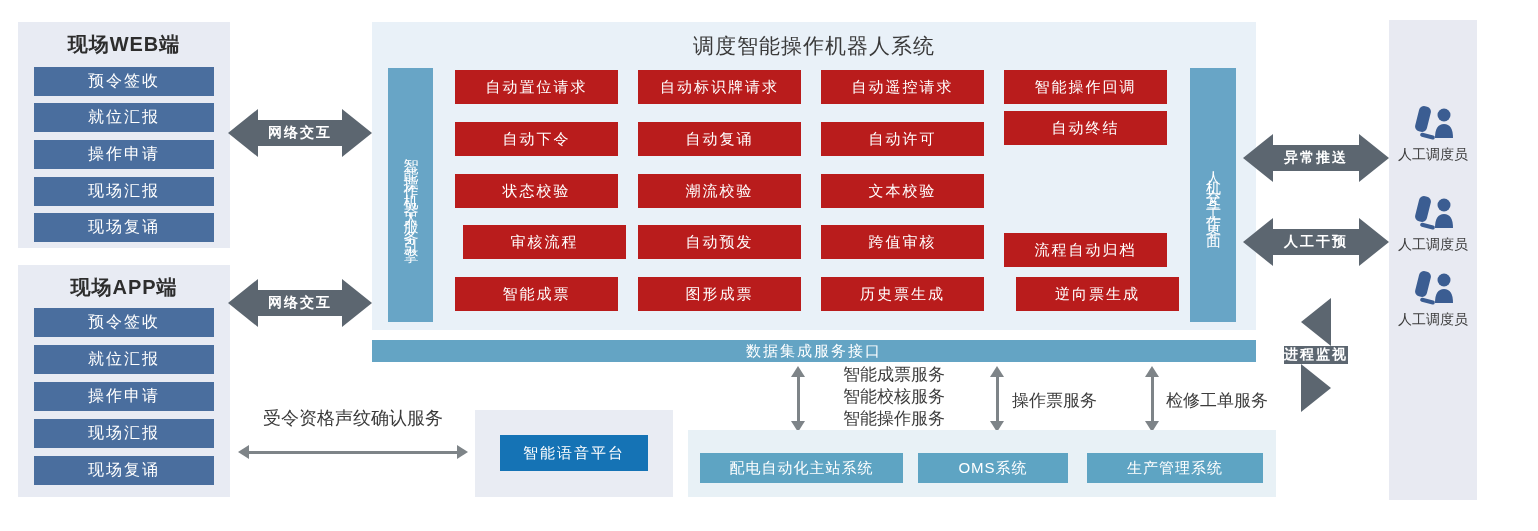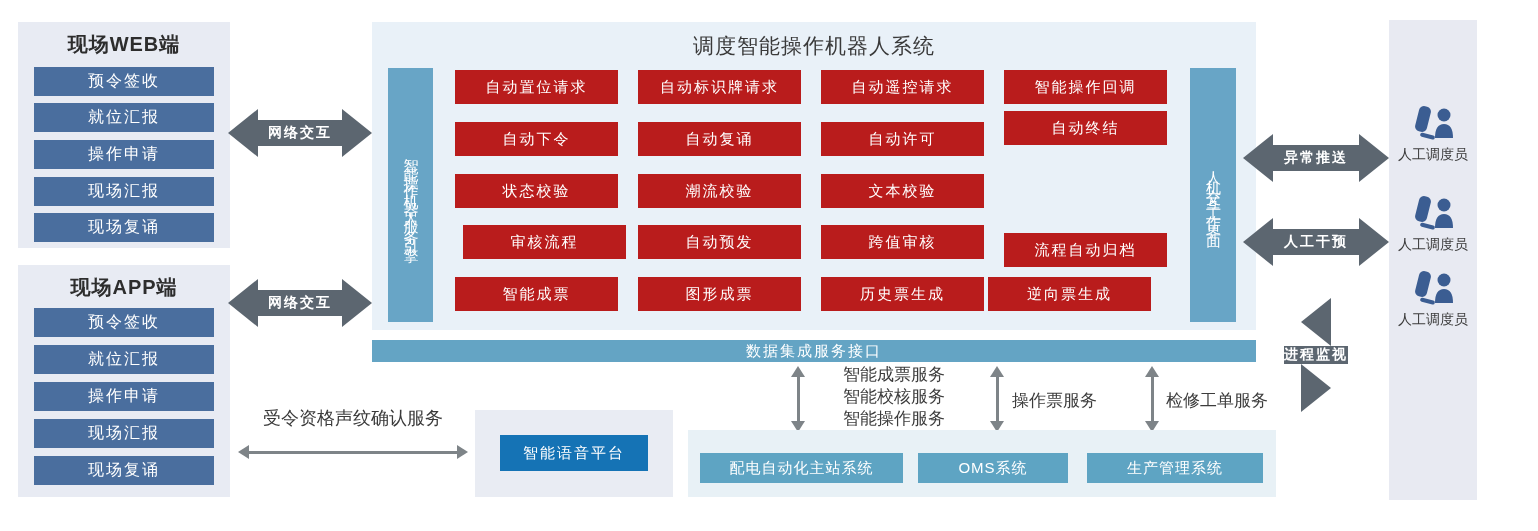--- a/index.html
+++ b/index.html
@@ -121,21 +121,21 @@
     <div class="gcell" style="left:449px; top:152px;">文本校验</div>
 
     <div class="gcell" style="left:91px;  top:203px;">审核流程</div>
     <div class="gcell" style="left:266px; top:203px;">自动预发</div>
     <div class="gcell" style="left:449px; top:203px;">跨值审核</div>
     <div class="gcell" style="left:632px; top:203px;margin-top:8px;">流程自动归档</div>
 
     <div class="gcell" style="left:83px;  top:255px;">智能成票</div>
     <div class="gcell" style="left:266px; top:255px;">图形成票</div>
     <div class="gcell" style="left:449px; top:255px;">历史票生成</div>
-    <div class="gcell" style="left:616px; top:255px;">逆向票生成</div>
+    <div class="gcell" style="left:644px; top:255px;">逆向票生成</div>
   </div>
 
   <div id="data-bar">数据集成服务接口</div>
 
   <div class="harrow" style="left:1243px; top:134px; width:146px;">
     <div class="hl"></div>
     <div class="hb">
         <span>异常推送</span>
       </div>
     <div class="hr"></div>

